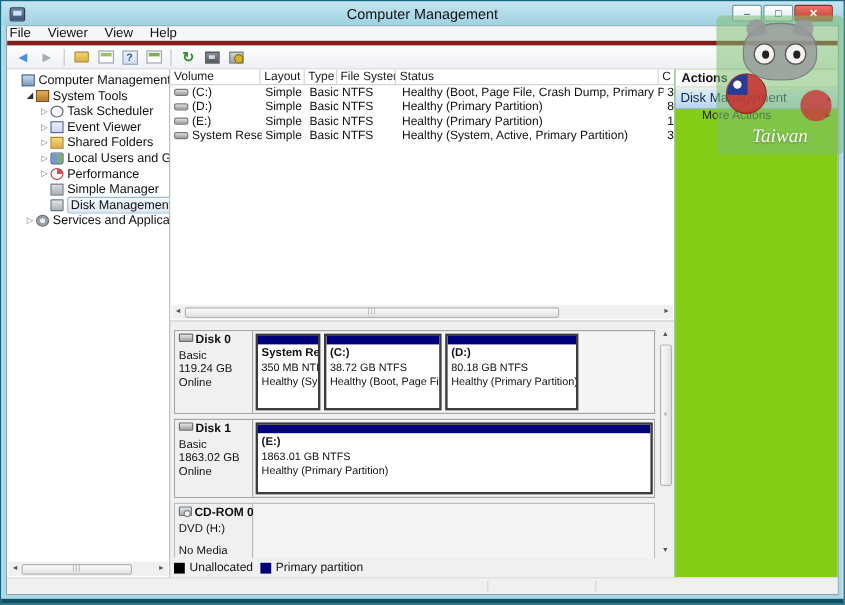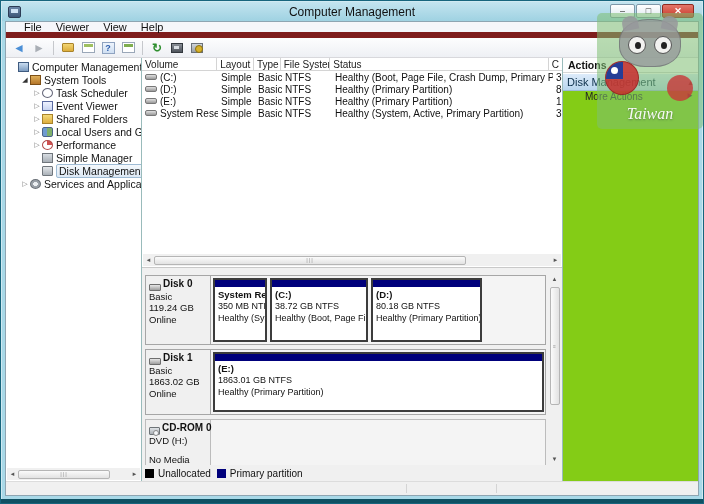--- a/index.html
+++ b/index.html
@@ -13,21 +13,21 @@
   .title-text { position:absolute; left:0; right:0; text-align:center; font-size:12px; color:#111; }
   .app-icon { width:13px; height:12px; margin-left:6px; background:linear-gradient(#6d87a8,#3c5577); border:1px solid #2c3c55; border-radius:2px; position:relative; z-index:2; }
   .app-icon:after { content:""; position:absolute; left:2px; top:2px; right:2px; height:4px; background:#cfe2f5; }
   .winbtns { position:absolute; right:8px; top:2px; display:flex; gap:1px; z-index:30; }
   .winbtn { width:25px; height:14px; border:1px solid #7e97a8; background:linear-gradient(#ffffff,#dfe9f0); border-radius:2px; font-size:9px; line-height:12px; text-align:center; color:#333; }
   .winbtn.close { width:32px; background:linear-gradient(#e4766a,#c83b2c); color:#fff; font-weight:bold; border-color:#8e2a20; }
 
   
   .client { position:absolute; left:4px; right:4px; top:20px; bottom:7px; background:#f0f0f0; display:flex; flex-direction:column; border:1px solid #8ea5b2; }
 
-  .menubar { height:16px; background:#f5f6fa; border-bottom:6px solid #7f1d1d; display:flex; align-items:center; gap:14px; padding-left:18px; font-size:11px; color:#111; }
+  .menubar { height:16px; background:#f5f6fa; border-bottom:4px solid #7f1d1d; display:flex; align-items:center; gap:14px; padding-left:2px; font-size:11px; color:#111; }
   .menubar span { cursor:default; }
 
   .toolbar { height:20px; background:linear-gradient(#fdfdfe,#eef0f4); border-bottom:1px solid #d8d8dc; display:flex; align-items:center; gap:4px; padding-left:5px; }
   .tsep { width:1px; height:14px; background:#c6c8cc; margin:0 2px; }
   .tbtn { width:16px; height:15px; display:flex; align-items:center; justify-content:center; font-size:11px; }
   .arrow-back { color:#4b8fd6; font-size:12px; }
   .arrow-fwd { color:#a9aeb5; font-size:12px; }
   .mini-folder { width:12px; height:9px; background:linear-gradient(#f2d472,#dcae3c); border:1px solid #a9832a; border-radius:1px; }
   .mini-window { width:13px; height:11px; border:1px solid #9aa7b8; background:#fff; position:relative; }
   .mini-window:after { content:""; position:absolute; left:1px; right:1px; top:1px; height:3px; background:#9fc060; }
@@ -78,21 +78,21 @@
   .w-vol{width:76px;} .w-lay{width:37px;} .w-typ{width:27px;} .w-fs{width:50px;} .w-st{width:221px;} .w-cap{flex:1 1 auto; min-width:0;}
   .drive-ico { width:12px; height:6px; background:linear-gradient(#e0e0e0,#9a9a9a); border:1px solid #787878; border-radius:2px; margin-right:3px; flex:none; }
 
   .vsplit { height:4px; background:#f0f0f0; }
 
   
   .diskpane { flex:1; position:relative; background:#f0f0f0; }
   .diskrows { position:absolute; left:3px; right:16px; top:3px; bottom:16px; overflow:hidden; }
   .drow { display:flex; border:1px solid #a6a6a6; background:#f4f4f4; margin-bottom:4px; }
   .dlabel { width:65px; flex:none; border-right:1px solid #a6a6a6; background:#f0f0f0; padding:2px 3px; font-size:9.5px; color:#111; line-height:1.25; }
-  .dname { font-weight:bold; font-size:10px; display:flex; align-items:flex-end; gap:2px; white-space:nowrap; }
+  .dname { font-weight:bold; font-size:10px; display:flex; align-items:flex-start; gap:2px; white-space:nowrap; }
   .disk-ico { width:12px; height:7px; background:linear-gradient(#e6e6e6,#9e9e9e); border:1px solid #6e6e6e; border-radius:1px; flex:none; }
   .cd-ico { width:11px; height:8px; background:linear-gradient(#dfe3e6,#aab0b5); border:1px solid #6e7478; border-radius:1px; flex:none; position:relative; }
   .cd-ico:after { content:""; position:absolute; left:3px; top:2px; width:4px; height:4px; border-radius:50%; background:#f4f6f8; border:1px solid #888; }
   .dstrip { flex:1; display:flex; gap:3px; padding:2px; min-width:0; }
   .part { border:2px solid #3c3c3c; background:#fff; flex:none; overflow:hidden; display:flex; flex-direction:column; }
   .pband { height:7px; background:#00007b; flex:none; }
   .ptext { padding:2px 3px; font-size:9px; line-height:1.3; white-space:nowrap; color:#111; }
   .pname { font-weight:bold; font-size:9.5px; }
 
   .vscroll { position:absolute; right:1px; top:2px; bottom:16px; width:13px; background:#f0f0f0; display:flex; flex-direction:column; align-items:center; }

